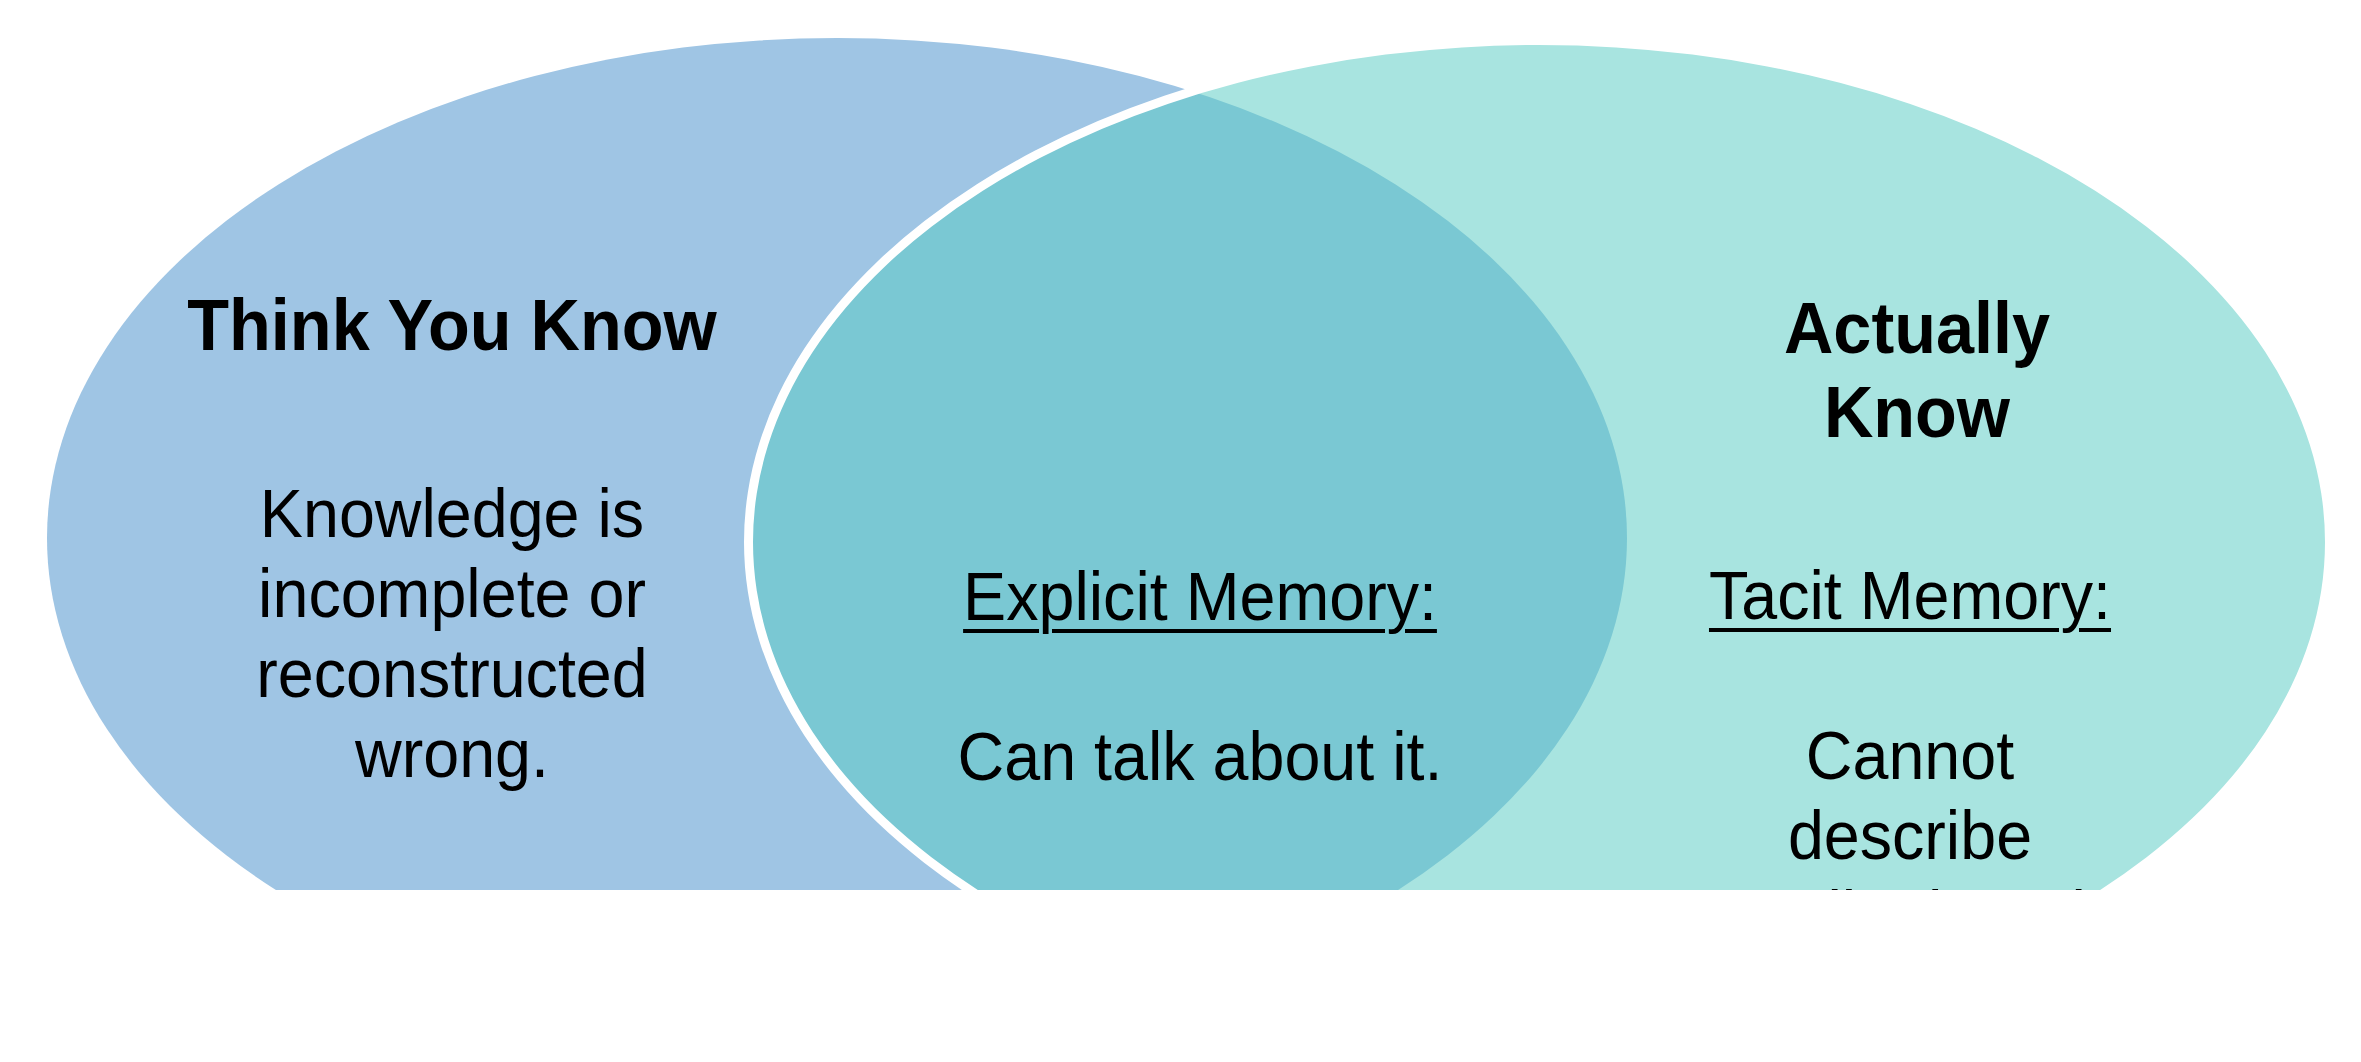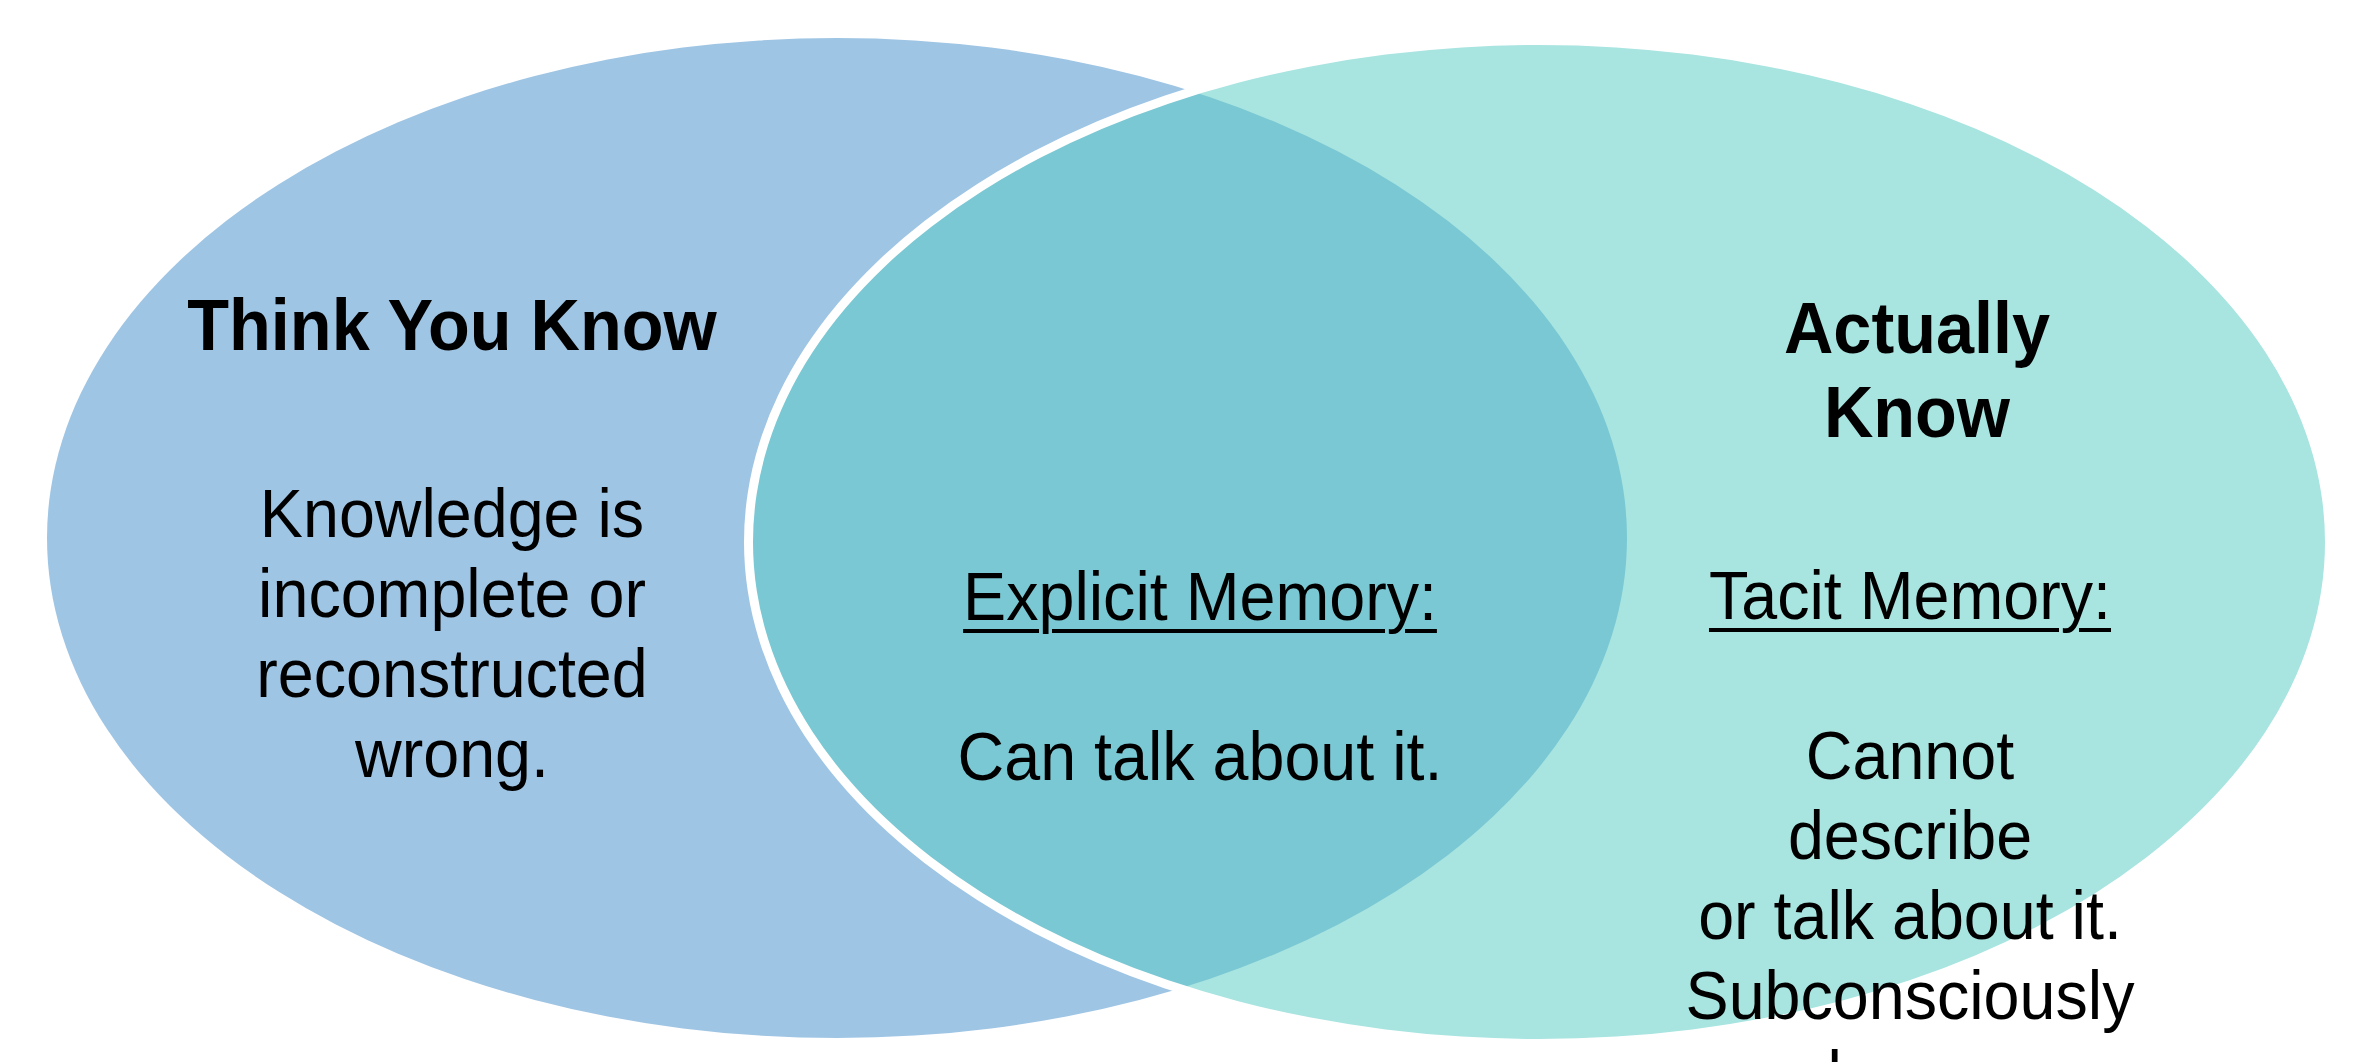--- a/index.html
+++ b/index.html
@@ -3,21 +3,21 @@
 <meta charset="utf-8">
 <style>
   html, body {
     margin: 0;
     padding: 0;
     background: var(--bg, #FFFFFF);
   }
   #canvas {
     position: relative;
     width: 2361px;
-    height: 1062px;
+    height: 890px;
     background: var(--bg, #FFFFFF);
     overflow: hidden;
     font-family: "Liberation Sans", "DejaVu Sans", sans-serif;
     color: var(--text-color, #000000);
   }
   .ellipse {
     position: absolute;
     border-radius: 50%;
   }
   #left-ellipse {

